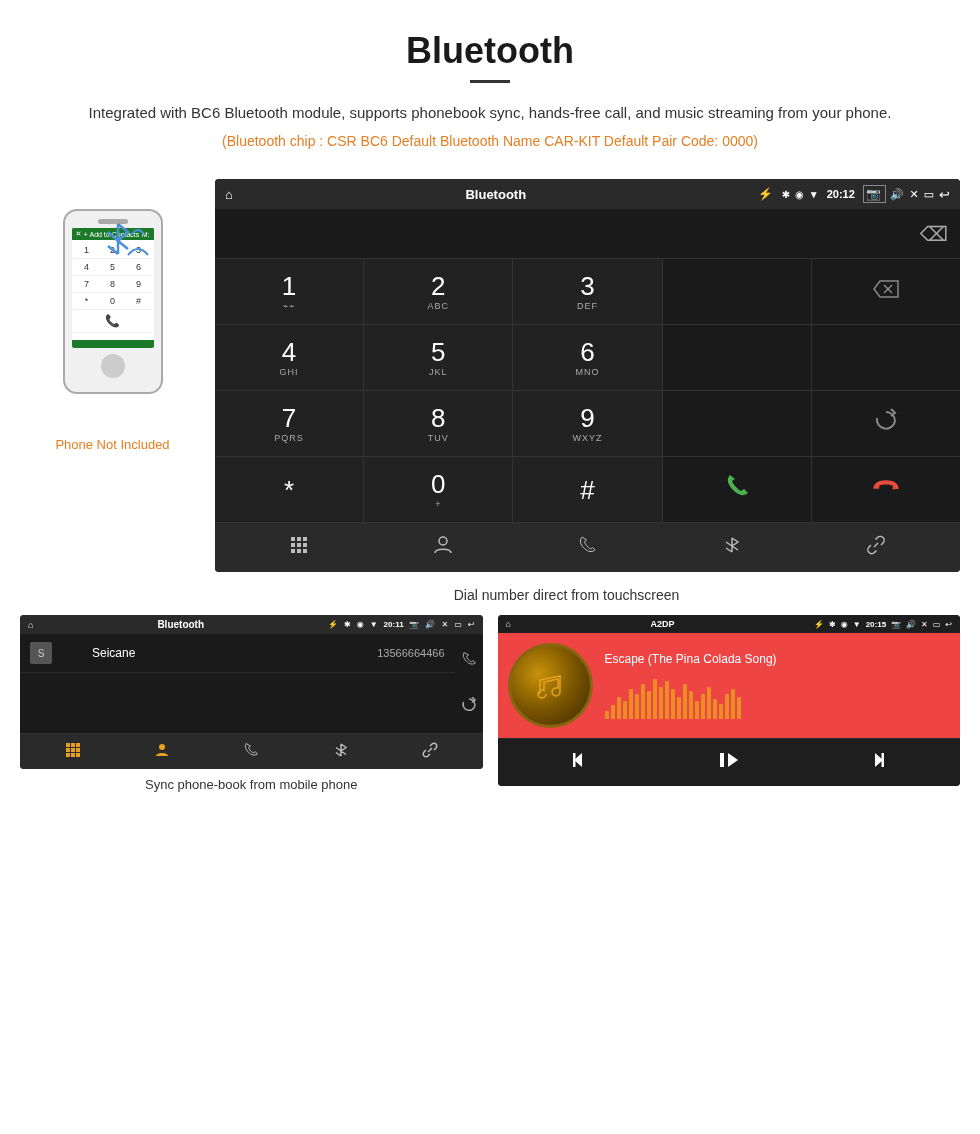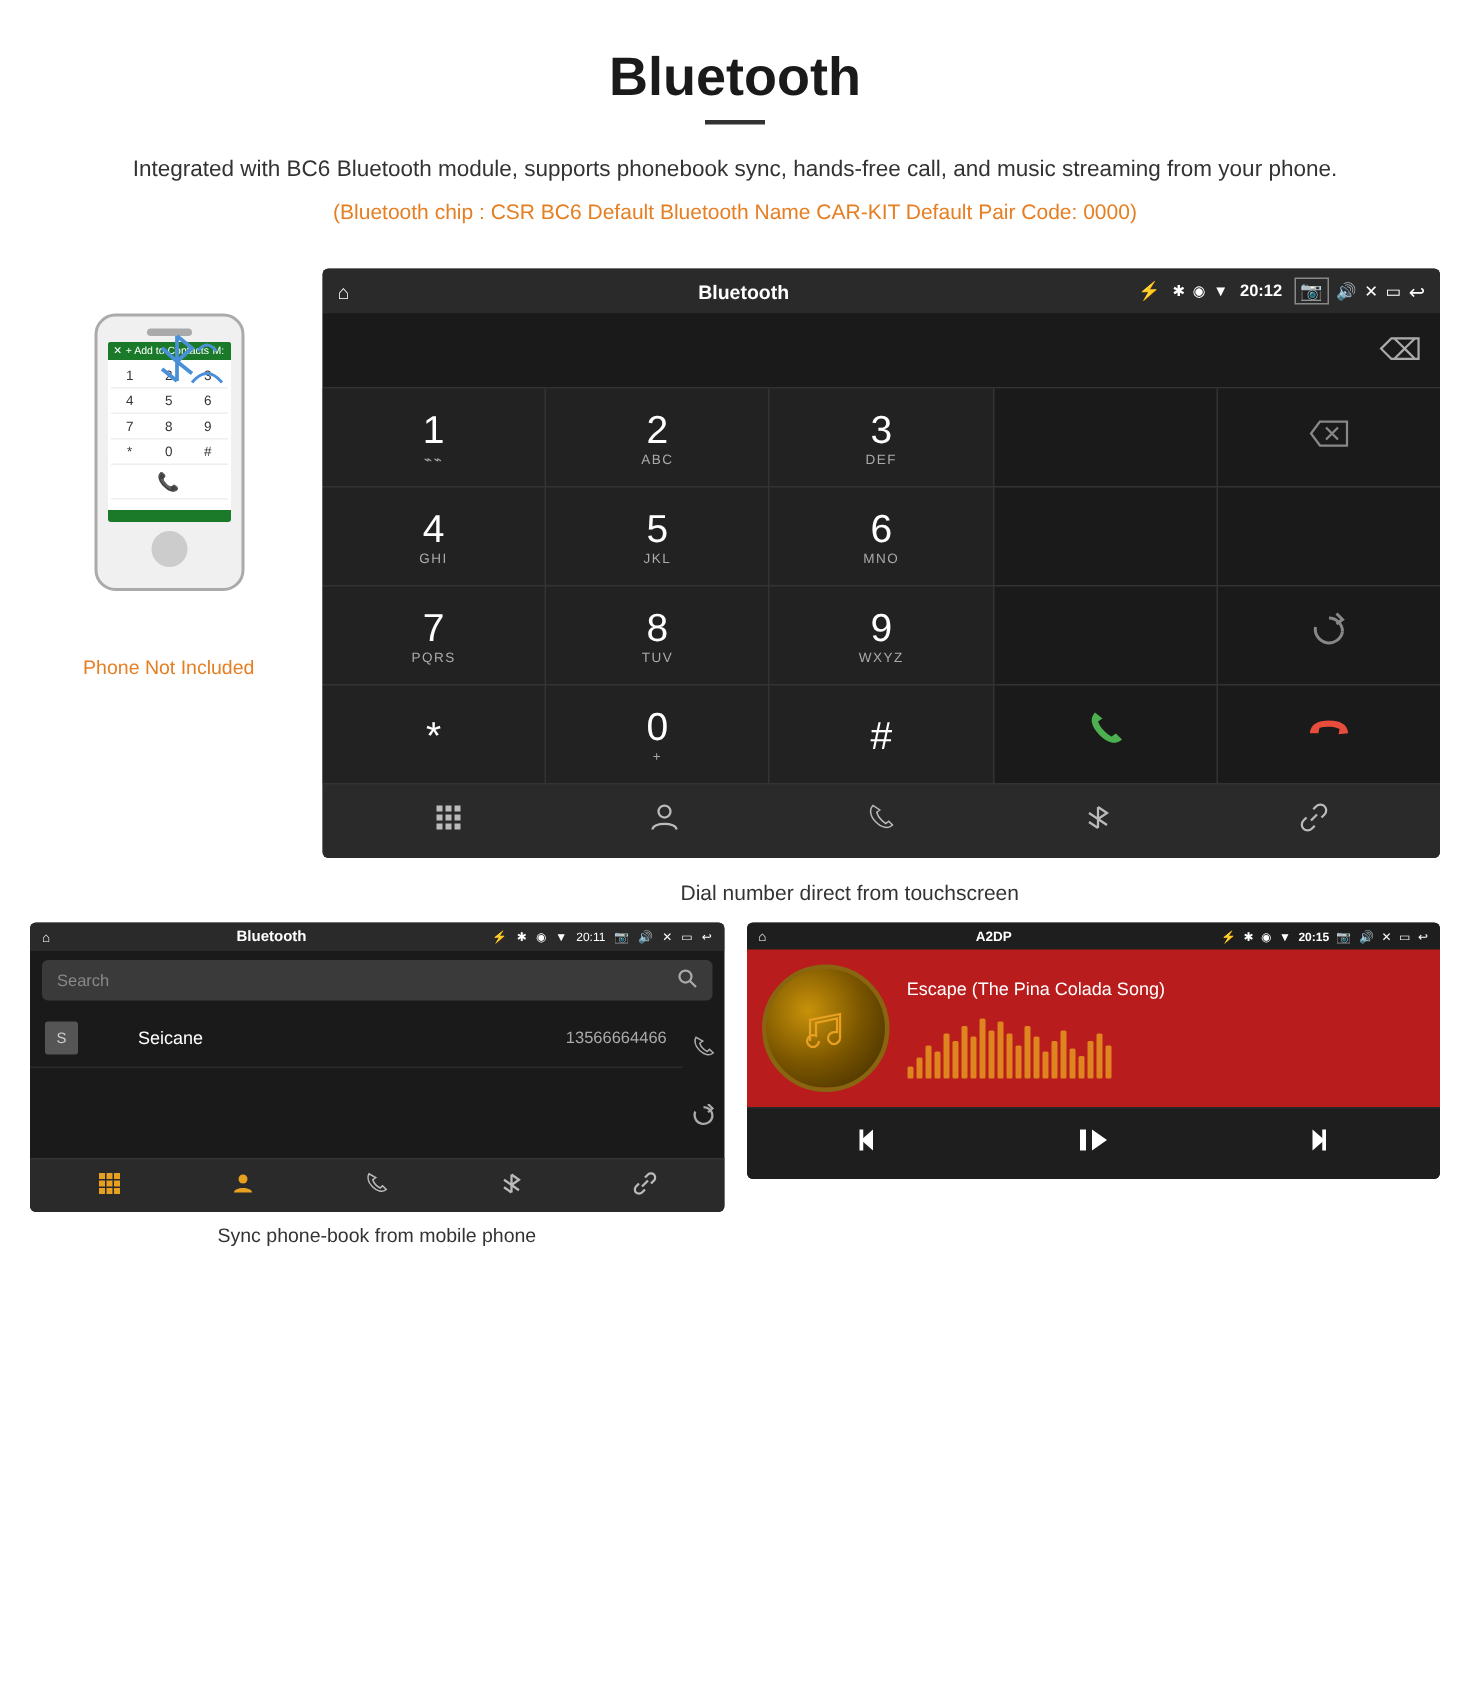--- a/index.html
+++ b/index.html
@@ -366,21 +366,21 @@
 
     
     .music-status {
       background: #1e1e1e;
       display: flex;
       align-items: center;
       padding: 4px 8px;
       gap: 5px;
     }
     .music-content {
-      background: #b91c1c;
+      background: #ef4444;
       padding: 10px;
       display: flex;
       gap: 12px;
       align-items: center;
     }
     .music-album-art {
       width: 85px;
       height: 85px;
       border-radius: 50%;
       background: radial-gradient(circle at 35% 35%, #c8920a, #7a5500, #3a2800);
@@ -672,37 +672,28 @@
   <div class="bottom-item">
     <div class="bottom-screen">
 
       <div class="pb-status">
         <span style="color:white;font-size:9px;">⌂</span>
         <span class="pb-status-title">Bluetooth</span>
         <span style="color:white;font-size:8px;">⚡</span>
         <span style="color:white;font-size:8px;">✱</span>
         <span style="color:white;font-size:8px;">◉</span>
         <span style="color:white;font-size:8px;">▼</span>
-        <span style="color:white;font-size:8px;font-weight:normal;">20:11</span>
+        <span style="color:white;font-size:8px;font-weight:bold;">20:11</span>
         <span style="color:white;font-size:8px;">📷</span>
         <span style="color:white;font-size:8px;">🔊</span>
         <span style="color:white;font-size:8px;">✕</span>
         <span style="color:white;font-size:8px;">▭</span>
         <span style="color:white;font-size:8px;">↩</span>
       </div>
 
-      <div class="pb-search-bar">
-        <span class="pb-search-text">Search</span>
-        <span class="pb-search-icon">
-          <svg width="14" height="14" viewBox="0 0 14 14">
-            <circle cx="6" cy="6" r="4" stroke="#aaa" stroke-width="1.5" fill="none"></circle>
-            <line x1="9" y1="9" x2="13" y2="13" stroke="#aaa" stroke-width="1.5"></line>
-          </svg>
-        </span>
-      </div>
 
       <div class="pb-main-area">
         <div class="pb-list-area">
           <div class="pb-contact-row">
             <div class="pb-contact-avatar">
               <span>S</span>
             </div>
             <span class="pb-contact-name">Seicane</span>
             <span class="pb-contact-number">13566664466</span>
           </div>

